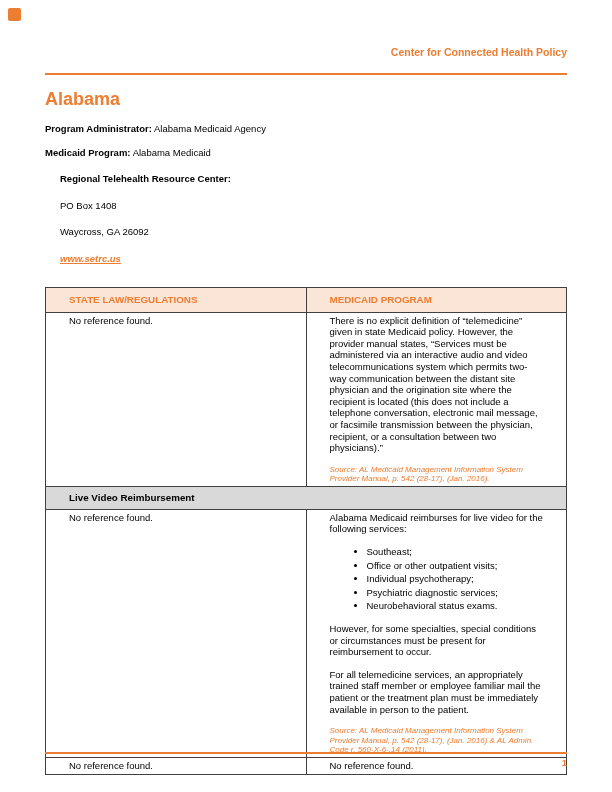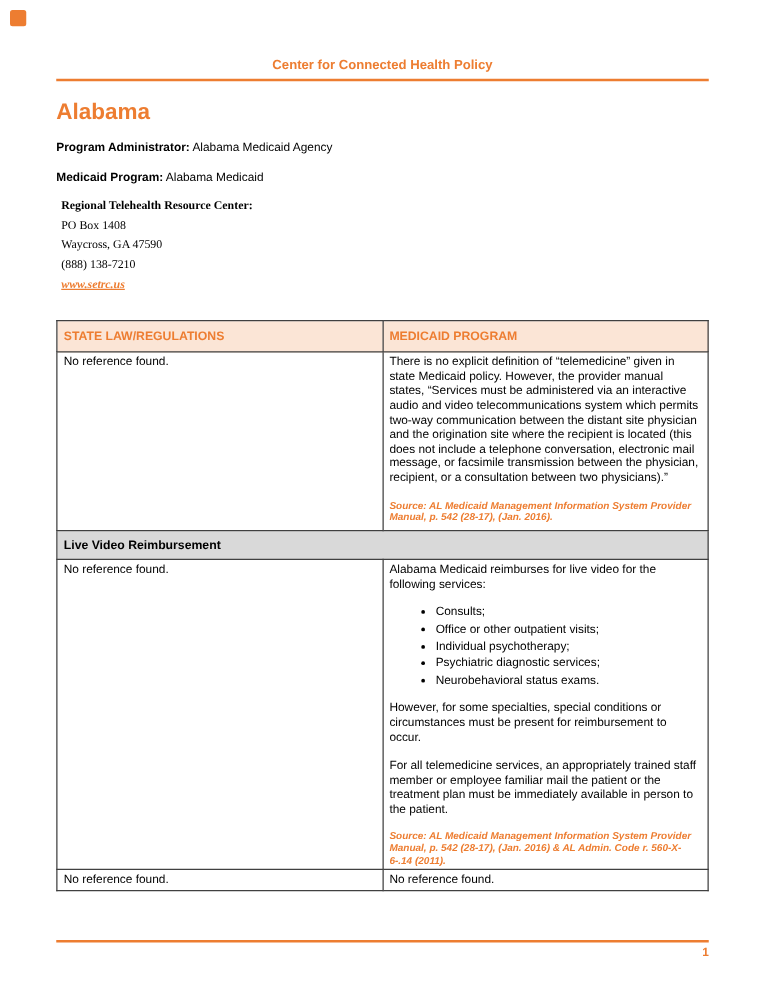--- a/index.html
+++ b/index.html
@@ -12,54 +12,54 @@
   .page{
     position:relative;width:612px;height:792px;background:#fff;overflow:hidden;
     font-family:"Liberation Sans",sans-serif;color:#000;
   }
   .corner-mark{
     position:absolute;left:8px;top:8px;width:13px;height:13px;
     background:var(--accent-orange);border-radius:2px;
   }
   .content{padding:42px 45px 0 45px;}
   .brand-header{
-    text-align:center;border-bottom:2px solid var(--accent-orange);padding-bottom:3px;
+    text-align:right;border-bottom:2px solid var(--accent-orange);padding-bottom:13px;
   }
   .brand{color:var(--accent-orange);font-size:10.5px;font-weight:bold;}
   .title{color:var(--accent-orange);font-size:18px;font-weight:bold;margin:14px 0 0 0;}
   .info{margin-top:13px;font-size:9.5px;line-height:11.6px;}
   .info-row{margin:0 0 12px 0;}
   .b{font-weight:bold;}
-  .rtrc p{margin:4px;font-family:Liberation Serif, serif;}
+  .rtrc p{margin:15px;}
   .link{
     color:var(--accent-orange);font-style:italic;font-weight:bold;
     text-decoration:underline;cursor:pointer;
   }
   table.policy-table{
     width:100%;border-collapse:collapse;table-layout:fixed;margin-top:22px;
   }
   .policy-table th,.policy-table td{
     border:1px solid var(--border-gray);text-align:left;vertical-align:top;
-    padding:2px 5px;font-size:9.5px;margin-left:21px;
+    padding:2px 23px;font-size:9.5px;margin-left:21px;
   }
   tr.head th{
     background:var(--header-row-bg);color:var(--accent-orange);
     font-size:9.8px;font-weight:bold;height:20px;vertical-align:middle;
   }
   tr.section td{
     background:var(--section-row-bg);font-weight:bold;font-size:9.8px;
     height:18px;vertical-align:middle;
   }
   td.cell{line-height:11.6px;}
   tr.row-def td{height:138px;}
   tr.row-live td{height:242px;}
   .cell p.para{margin:0 0 11px 0;}
   .cell p.para:last-child{margin-bottom:0;}
   .source{
-    color:var(--accent-orange);font-weight:bold;font-style:italic;
+    color:var(--accent-orange);font-weight:normal;font-style:italic;
     font-size:8px;line-height:9.6px;margin:0;
   }
   ul.bullets{margin:11px 0 11px 0;padding-left:37px;}
   ul.bullets li{margin:0 0 2px 0;}
   .footer{position:absolute;left:45px;right:45px;top:752px;}
   .footer-line{border-top:2px solid var(--accent-orange);}
   .page-num{
     text-align:right;color:var(--accent-orange);font-weight:bold;
     font-size:9.5px;margin-top:3px;
   }
@@ -84,22 +84,21 @@
         <span class="b">Program Administrator:</span>
         <span>Alabama Medicaid Agency</span>
       </p>
       <p class="info-row">
         <span class="b">Medicaid Program:</span>
         <span>Alabama Medicaid</span>
       </p>
       <div class="rtrc">
         <p class="b">Regional Telehealth Resource Center:</p>
         <p>PO Box 1408</p>
-        <p>Waycross, GA 47590</p>
-        <p>(888) 138-7210</p>
+        <p>Waycross, GA 26092</p>
         <p><a class="link">www.setrc.us</a></p>
       </div>
     </div>
 
     <table class="policy-table">
       <tbody>
           <tr class="head">
         <th>STATE LAW/REGULATIONS</th>
         <th>MEDICAID PROGRAM</th>
       </tr>
@@ -117,21 +116,21 @@
       <tr class="section">
         <td colspan="2">Live Video Reimbursement</td>
       </tr>
       <tr class="row-live">
         <td class="cell">
           <p class="para">No reference found.</p>
         </td>
         <td class="cell">
           <p class="para">Alabama Medicaid reimburses for live video for the following services:</p>
           <ul class="bullets">
-            <li>Consults;</li>
+            <li>Southeast;</li>
             <li>Office or other outpatient visits;</li>
             <li>Individual psychotherapy;</li>
             <li>Psychiatric diagnostic services;</li>
             <li>Neurobehavioral status exams.</li>
           </ul>
           <p class="para">However, for some specialties, special conditions or circumstances must be present for reimbursement to occur.</p>
           <p class="para">For all telemedicine services, an appropriately trained staff member or employee familiar mail the patient or the treatment plan must be immediately available in person to the patient.</p>
           <p class="source">Source: AL Medicaid Management Information System Provider Manual, p. 542 (28-17), (Jan. 2016) &amp; AL Admin. Code r. 560-X-6-.14 (2011).</p>
         </td>
       </tr>

